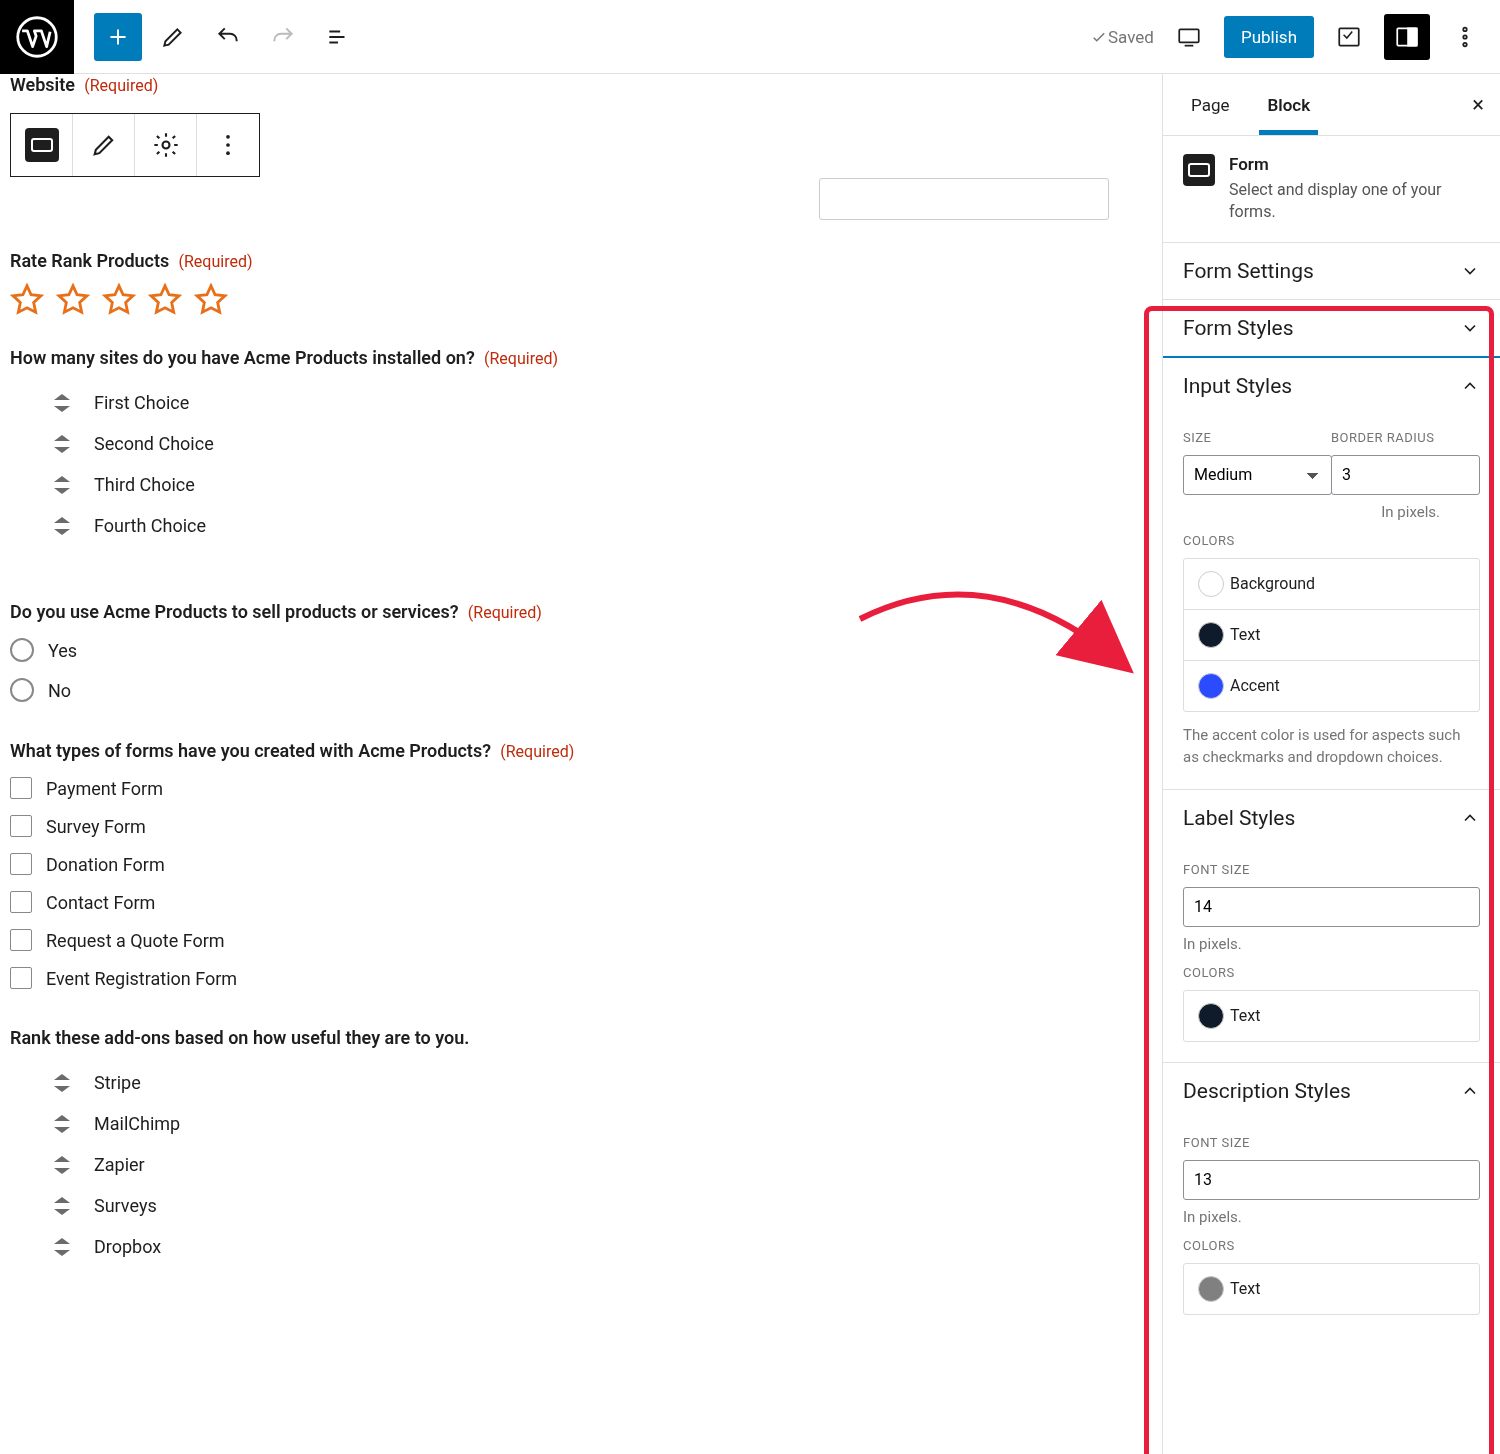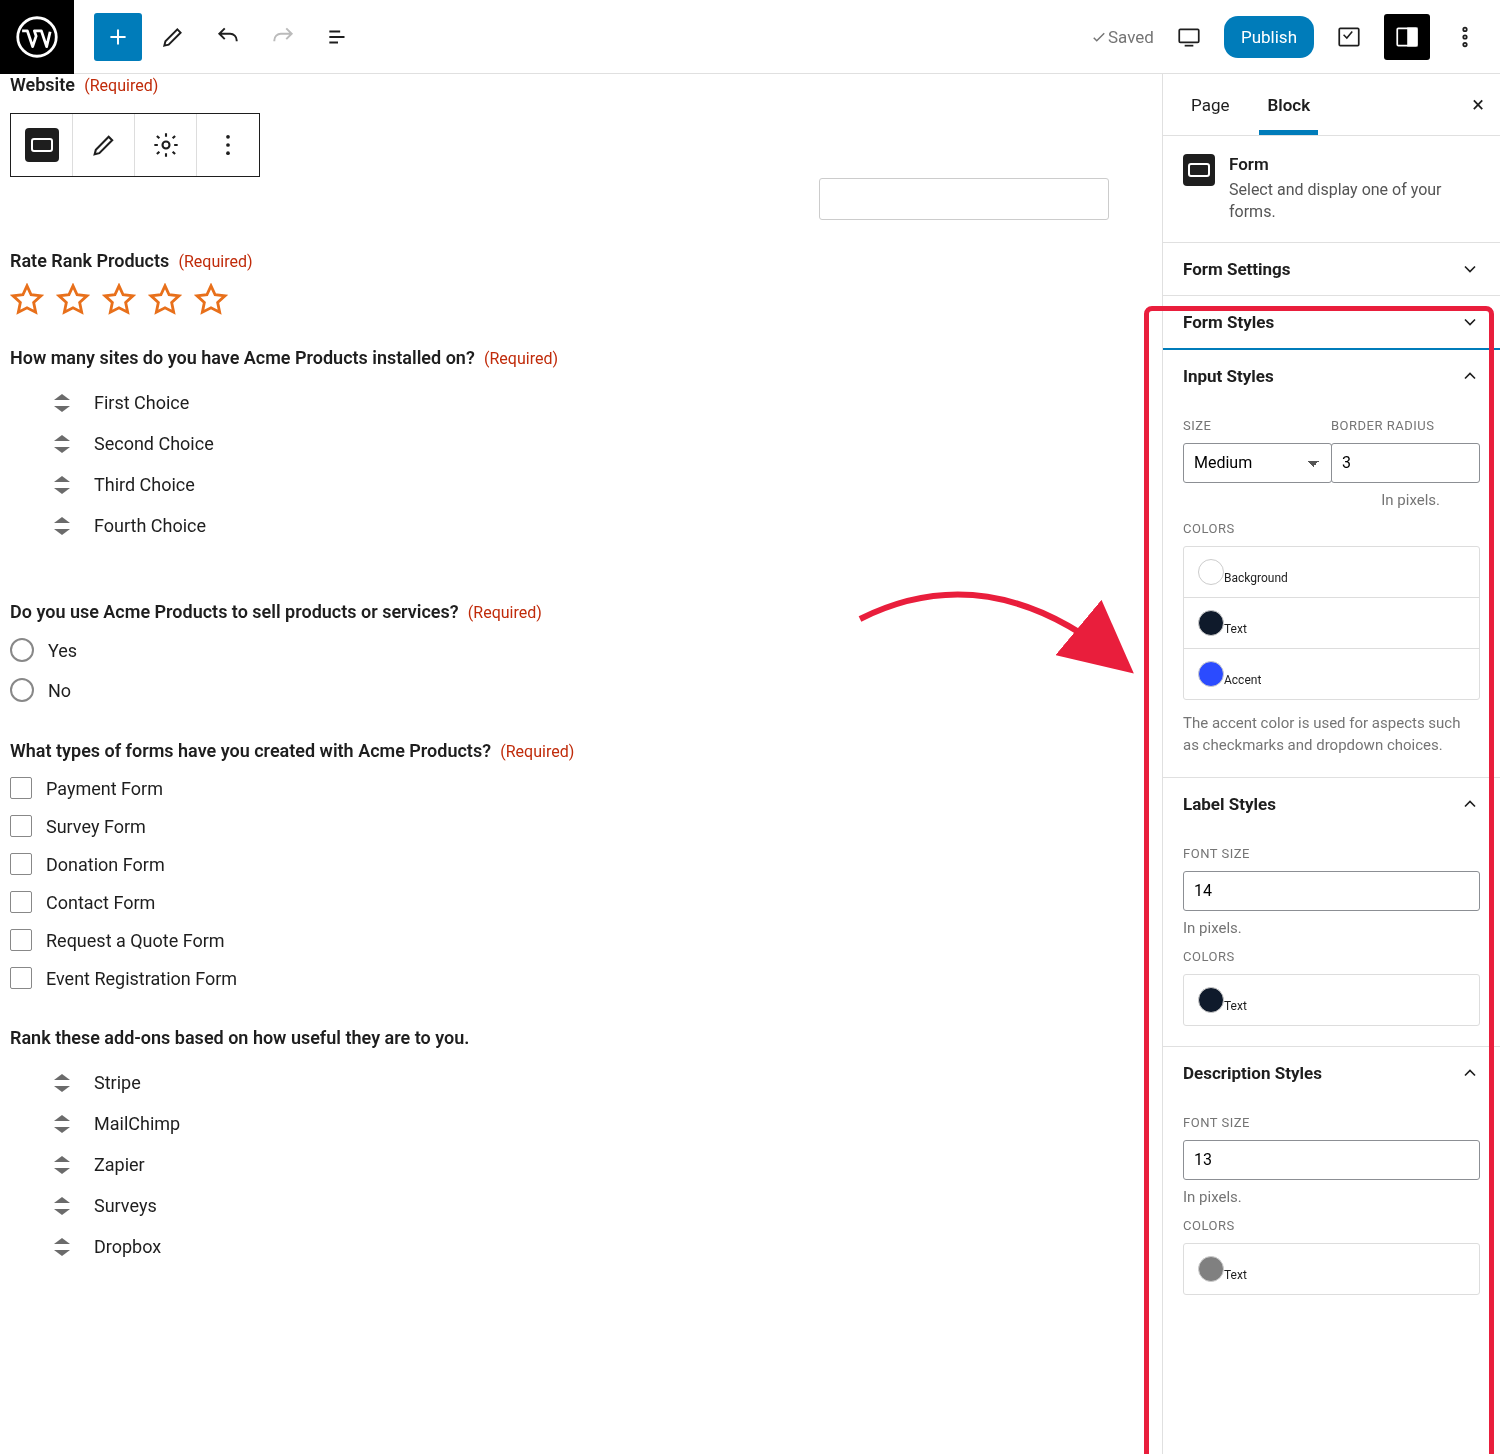--- a/index.html
+++ b/index.html
@@ -11,21 +11,21 @@
 .wp-logo{width:74px;height:74px;background:#000;display:flex;align-items:center;justify-content:center}
 .wp-logo svg{width:42px;height:42px;fill:#fff}
 .top-left{display:flex;align-items:center;gap:7px;padding-left:20px}
 .tbtn{width:48px;height:48px;display:flex;align-items:center;justify-content:center;border-radius:3px;cursor:pointer;border:none;background:transparent}
 .tbtn.add{background:#007cba;color:#fff}
 .tbtn svg{width:26px;height:26px;stroke:#1e1e1e;fill:none;stroke-width:1.8}
 .tbtn.add svg{stroke:#fff}
 .tbtn.dim svg{stroke:#bbb}
 .top-right{position:absolute;right:12px;display:flex;align-items:center;gap:12px}
 .saved{color:#757575;font-size:17px;display:flex;align-items:center;gap:0}
-.publish{background:#007cba;color:#fff;border:none;padding:11px 17px;font-size:17px;border-radius:14px;cursor:pointer}
+.publish{background:#007cba;color:#fff;border:none;padding:11px 17px;font-size:17px;border-radius:3px;cursor:pointer}
 .sq{width:46px;height:46px;display:flex;align-items:center;justify-content:center;border-radius:3px;cursor:pointer}
 .sq.active{background:#000;color:#fff}
 .sq svg{width:26px;height:26px;stroke:#1e1e1e;fill:none;stroke-width:1.6}
 .sq.active svg{stroke:#fff;fill:#fff}
 
 
 .body{flex:1;display:flex;overflow:hidden;position:relative}
 .canvas{flex:1;padding:0 10px 30px 10px;overflow-y:auto}
 
 
@@ -64,34 +64,34 @@
 .tab{font-size:17px;color:#1e1e1e;padding:0 8px;height:100%;display:flex;align-items:center;cursor:pointer;margin-right:22px}
 .tab.active{font-weight:600;box-shadow:inset 0 -5px 0 #007cba}
 .tabs .x{position:absolute;right:16px;font-size:22px;color:#1e1e1e;cursor:pointer}
 
 .blk-head{display:flex;gap:14px;padding:18px 20px;align-items:flex-start}
 .blk-head .form-ic{width:32px;height:32px;flex-shrink:0}
 .blk-head .t{font-weight:600;font-size:17px;margin-bottom:5px}
 .blk-head .d{font-size:16px;color:#555;line-height:1.4}
 
 .panel{border-top:1px solid #e0e0e0}
-.ph{display:flex;align-items:center;justify-content:space-between;padding:16px 20px;cursor:pointer;font-weight:700;font-size:17px}
+.ph{display:flex;align-items:center;justify-content:space-between;padding:16px 20px;cursor:pointer;font-weight:400;font-size:21px}
 .ph svg{width:20px;height:20px;stroke:#1e1e1e;fill:none;stroke-width:2}
 .pbody{padding:4px 20px 20px}
 
 .subh{font-size:13px;color:#757575;letter-spacing:.5px;margin:12px 0 10px;font-weight:400}
 .row2{display:flex;gap:0}
 .row2>div{flex:1}
 .sel,.num{width:100%;height:40px;border:1px solid #8c8f94;border-radius:3px;padding:0 10px;font-size:16px;background:#fff}
 .sel{appearance:none;background-image:linear-gradient(45deg,transparent 50%,#555 50%),linear-gradient(135deg,#555 50%,transparent 50%);background-position:calc(100% - 18px) 17px,calc(100% - 12px) 17px;background-size:6px 6px;background-repeat:no-repeat}
 .hint{font-size:15px;color:#757575;margin-top:8px;text-align:center}
 .hint.l{text-align:left}
 
 .color-list{border:1px solid #ddd;border-radius:3px;margin-top:8px}
-.crow{display:flex;align-items:flex-end;gap:0;padding:12px 14px;border-bottom:1px solid #ddd;cursor:pointer;font-size:12px}
+.crow{display:flex;align-items:center;gap:6px;padding:12px 14px;border-bottom:1px solid #ddd;cursor:pointer;font-size:16px}
 .crow:last-child{border-bottom:none}
 .sw{width:26px;height:26px;border-radius:50%;border:1px solid #ccc;flex-shrink:0}
 .cdesc{font-size:15px;color:#757575;line-height:1.5;margin-top:12px}
 
 
 .hl{position:absolute;border:5px solid #e91e3c;border-radius:8px;pointer-events:none;z-index:50}
 
 
 .arrow{position:absolute;z-index:49;pointer-events:none}
 .arrow svg{overflow:visible}

